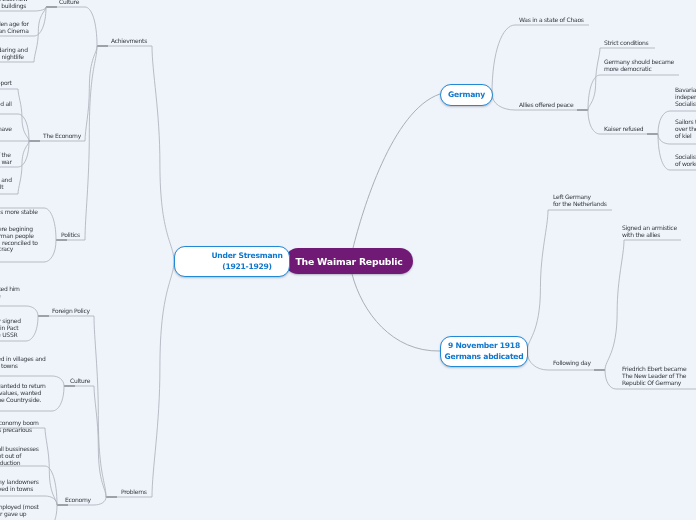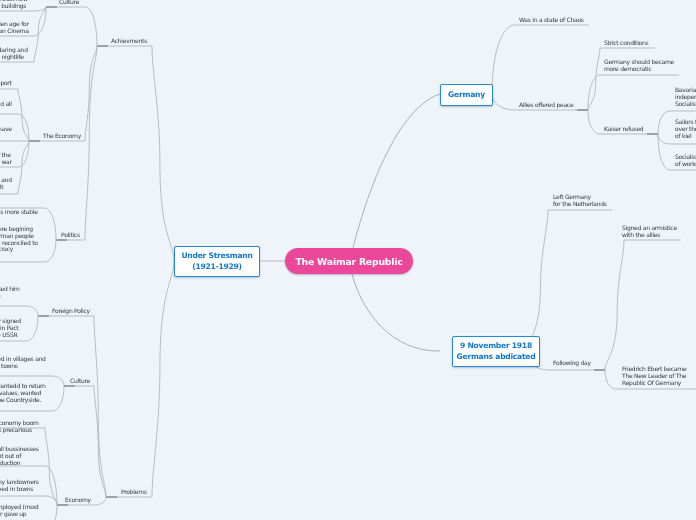--- a/index.html
+++ b/index.html
@@ -1,23 +1,23 @@
 <!DOCTYPE html>
 <html><head>
 <meta charset="utf-8">
 <style>
   html,body{margin:0;padding:0;}
   body{width:696px;height:520px;overflow:hidden;background:#eff3fa;
        font-family:"DejaVu Sans",sans-serif;}
   #map{position:relative;width:696px;height:520px;overflow:hidden;background:#eff3fa;}
   svg#links{position:absolute;left:0;top:0;width:696px;height:520px;}
-  .rootnode{position:absolute;background:#ec4899;color:#fff;border-radius:13px;
+  .rootnode{position:absolute;background:#701a75;color:#fff;border-radius:13px;
     font-weight:bold;font-size:9.3px;letter-spacing:-0.2px;display:flex;align-items:center;
     justify-content:center;box-shadow:0 1px 2px rgba(60,70,90,.35);white-space:nowrap;}
-  .bnode{position:absolute;background:#fff;border:1.6px solid #2189d6;border-radius:2px;
+  .bnode{position:absolute;background:#fff;border:1.6px solid #2189d6;border-radius:11px;
     color:#1178ce;font-weight:bold;font-size:7.6px;letter-spacing:-0.25px;display:flex;
     flex-direction:column;align-items:center;justify-content:center;line-height:10.5px;
     box-shadow:0 1px 2px rgba(60,70,90,.3);white-space:nowrap;}
   .txt{position:absolute;white-space:pre;color:#34383f;font-size:6px;
        letter-spacing:-0.25px;line-height:6.8px;padding-top:1px;}
 </style>
 </head>
 <body>
 
 <div id="map">
@@ -109,28 +109,28 @@
 <path d="M57,505 C57,480.82 51.6,466 45,466" fill="none" stroke="#a9afb8" stroke-width="0.8"></path>
 <path d="M45,466 L-60,466" fill="none" stroke="#a9afb8" stroke-width="0.8"></path>
 <path d="M57,505 C57,499.42 51.6,496 45,496" fill="none" stroke="#a9afb8" stroke-width="0.8"></path>
 <path d="M45,496 L-60,496" fill="none" stroke="#a9afb8" stroke-width="0.8"></path>
 <path d="M57,505 C57,520.5 51.6,530 45,530" fill="none" stroke="#a9afb8" stroke-width="0.8"></path>
 <path d="M45,530 L-60,530" fill="none" stroke="#a9afb8" stroke-width="0.8"></path>
 </svg>
 <div class="rootnode" style="left:285px;top:248px;width:128px;height:26px;">
       <span>The Waimar Republic</span>
     </div>
-<div class="bnode" style="left:174px;top:246px;width:84px;height:29px;">
+<div class="bnode" style="left:174px;top:246px;width:84px;height:29px;padding-left:30px;">
       <span>Under Stresmann</span>
       <span>(1921-1929)</span>
     </div>
 <div class="bnode" style="left:440px;top:84px;width:51px;height:20px;">
       <span>Germany</span>
     </div>
-<div class="bnode" style="left:440px;top:336px;width:86px;height:29px;margin-left:12px;">
+<div class="bnode" style="left:440px;top:336px;width:86px;height:29px;">
       <span>9 November 1918</span>
       <span>Germans abdicated</span>
     </div>
 <div class="txt" style="left:519px;top:16px;">Was in a state of Chaos</div>
 <div class="txt" style="left:519px;top:101px;">Allies offered peace</div>
 <div class="txt" style="left:604px;top:39px;">Strict conditions</div>
 <div class="txt" style="left:604px;top:58px;">Germany should became
 more democratic</div>
 <div class="txt" style="left:604px;top:125px;">Kaiser refused</div>
 <div class="txt" style="left:675px;top:86px;">Bavaria

